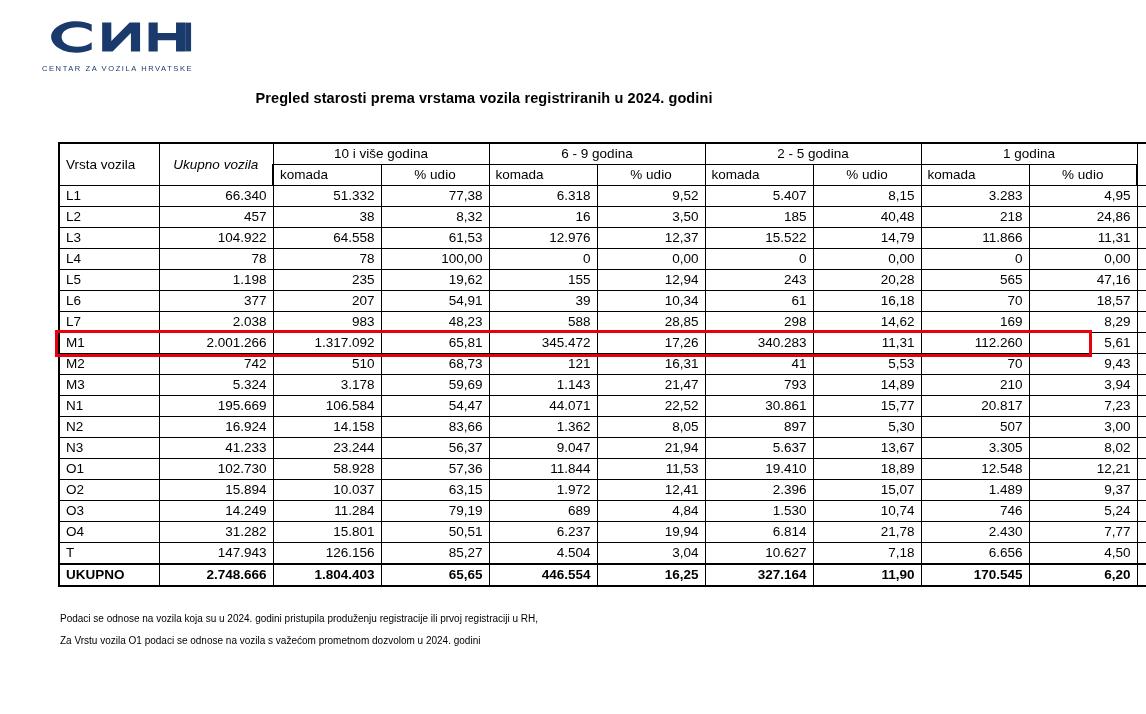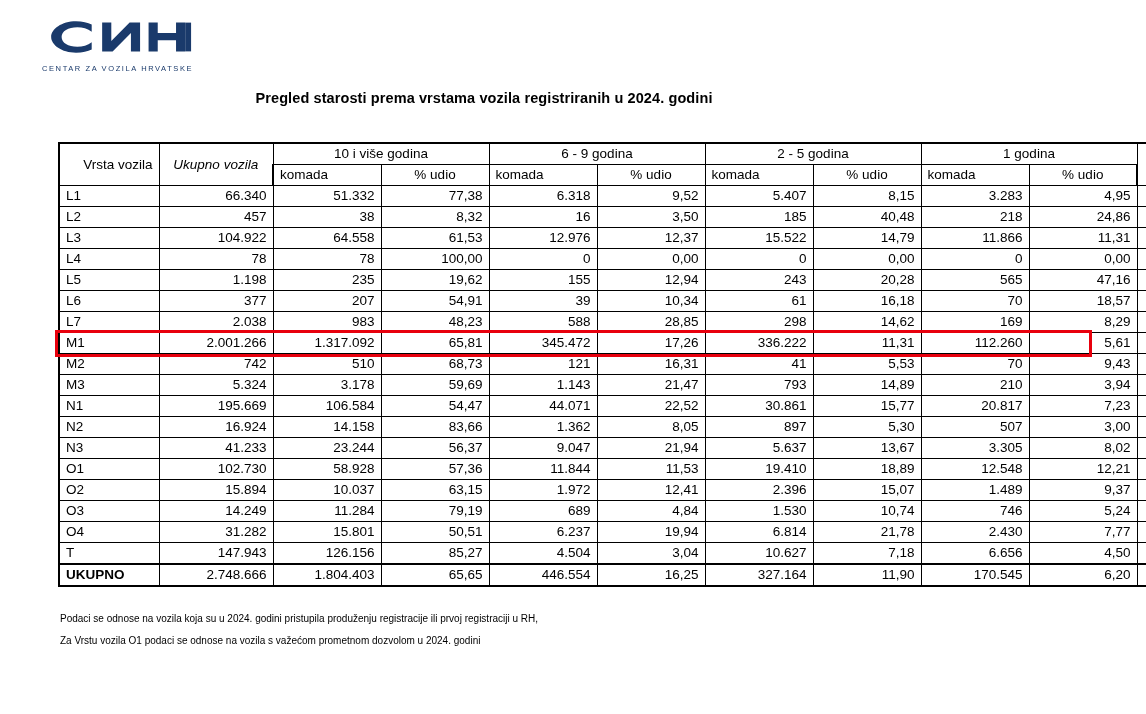--- a/index.html
+++ b/index.html
@@ -69,41 +69,41 @@
     height: 20px;
     line-height: 17px;
     font-weight: normal;
     box-sizing: border-box;
   }
   thead th {
     text-align: center;
     vertical-align: middle;
   }
   th.vrsta {
-    text-align: right;
+    text-align: left;
     width: 100px;
   }
   th.ukupno {
     text-align: center;
     width: 114px;
     font-style: italic;
   }
   th.grp { width: 216px; }
   th.prosjek {
     width: 148px;
     text-align: center;
     line-height: 16px;
   }
   th.sub-k { width: 108px; text-align: left; }
   th.sub-p { width: 108px; text-align: center; }
   td.lbl { text-align: left; }
   td.num { text-align: right; }
   tbody tr td { height: 21px; }
   tr.total td {
-    font-weight: normal;
+    font-weight: bold;
     border-top: 2px solid #000;
     border-bottom: 2px solid #000;
   }
   tr.total td.lbl { font-weight: bold; }
   
   table.main tr > *:first-child { border-left: 2px solid #000; }
   table.main tr > *:last-child { border-right: 2px solid #000; }
   table.main thead tr:first-child > * { border-top: 2px solid #000; }
   
   .highlight-box {
@@ -263,21 +263,21 @@
             <td class="num">8,29</td>
             <td class="num">9,97</td>
           </tr>
           <tr>
             <td class="lbl">M1</td>
             <td class="num">2.001.266</td>
             <td class="num">1.317.092</td>
             <td class="num">65,81</td>
             <td class="num">345.472</td>
             <td class="num">17,26</td>
-            <td class="num">336.222</td>
+            <td class="num">340.283</td>
             <td class="num">11,31</td>
             <td class="num">112.260</td>
             <td class="num">5,61</td>
             <td class="num">13,37</td>
           </tr>
           <tr>
             <td class="lbl">M2</td>
             <td class="num">742</td>
             <td class="num">510</td>
             <td class="num">68,73</td>

